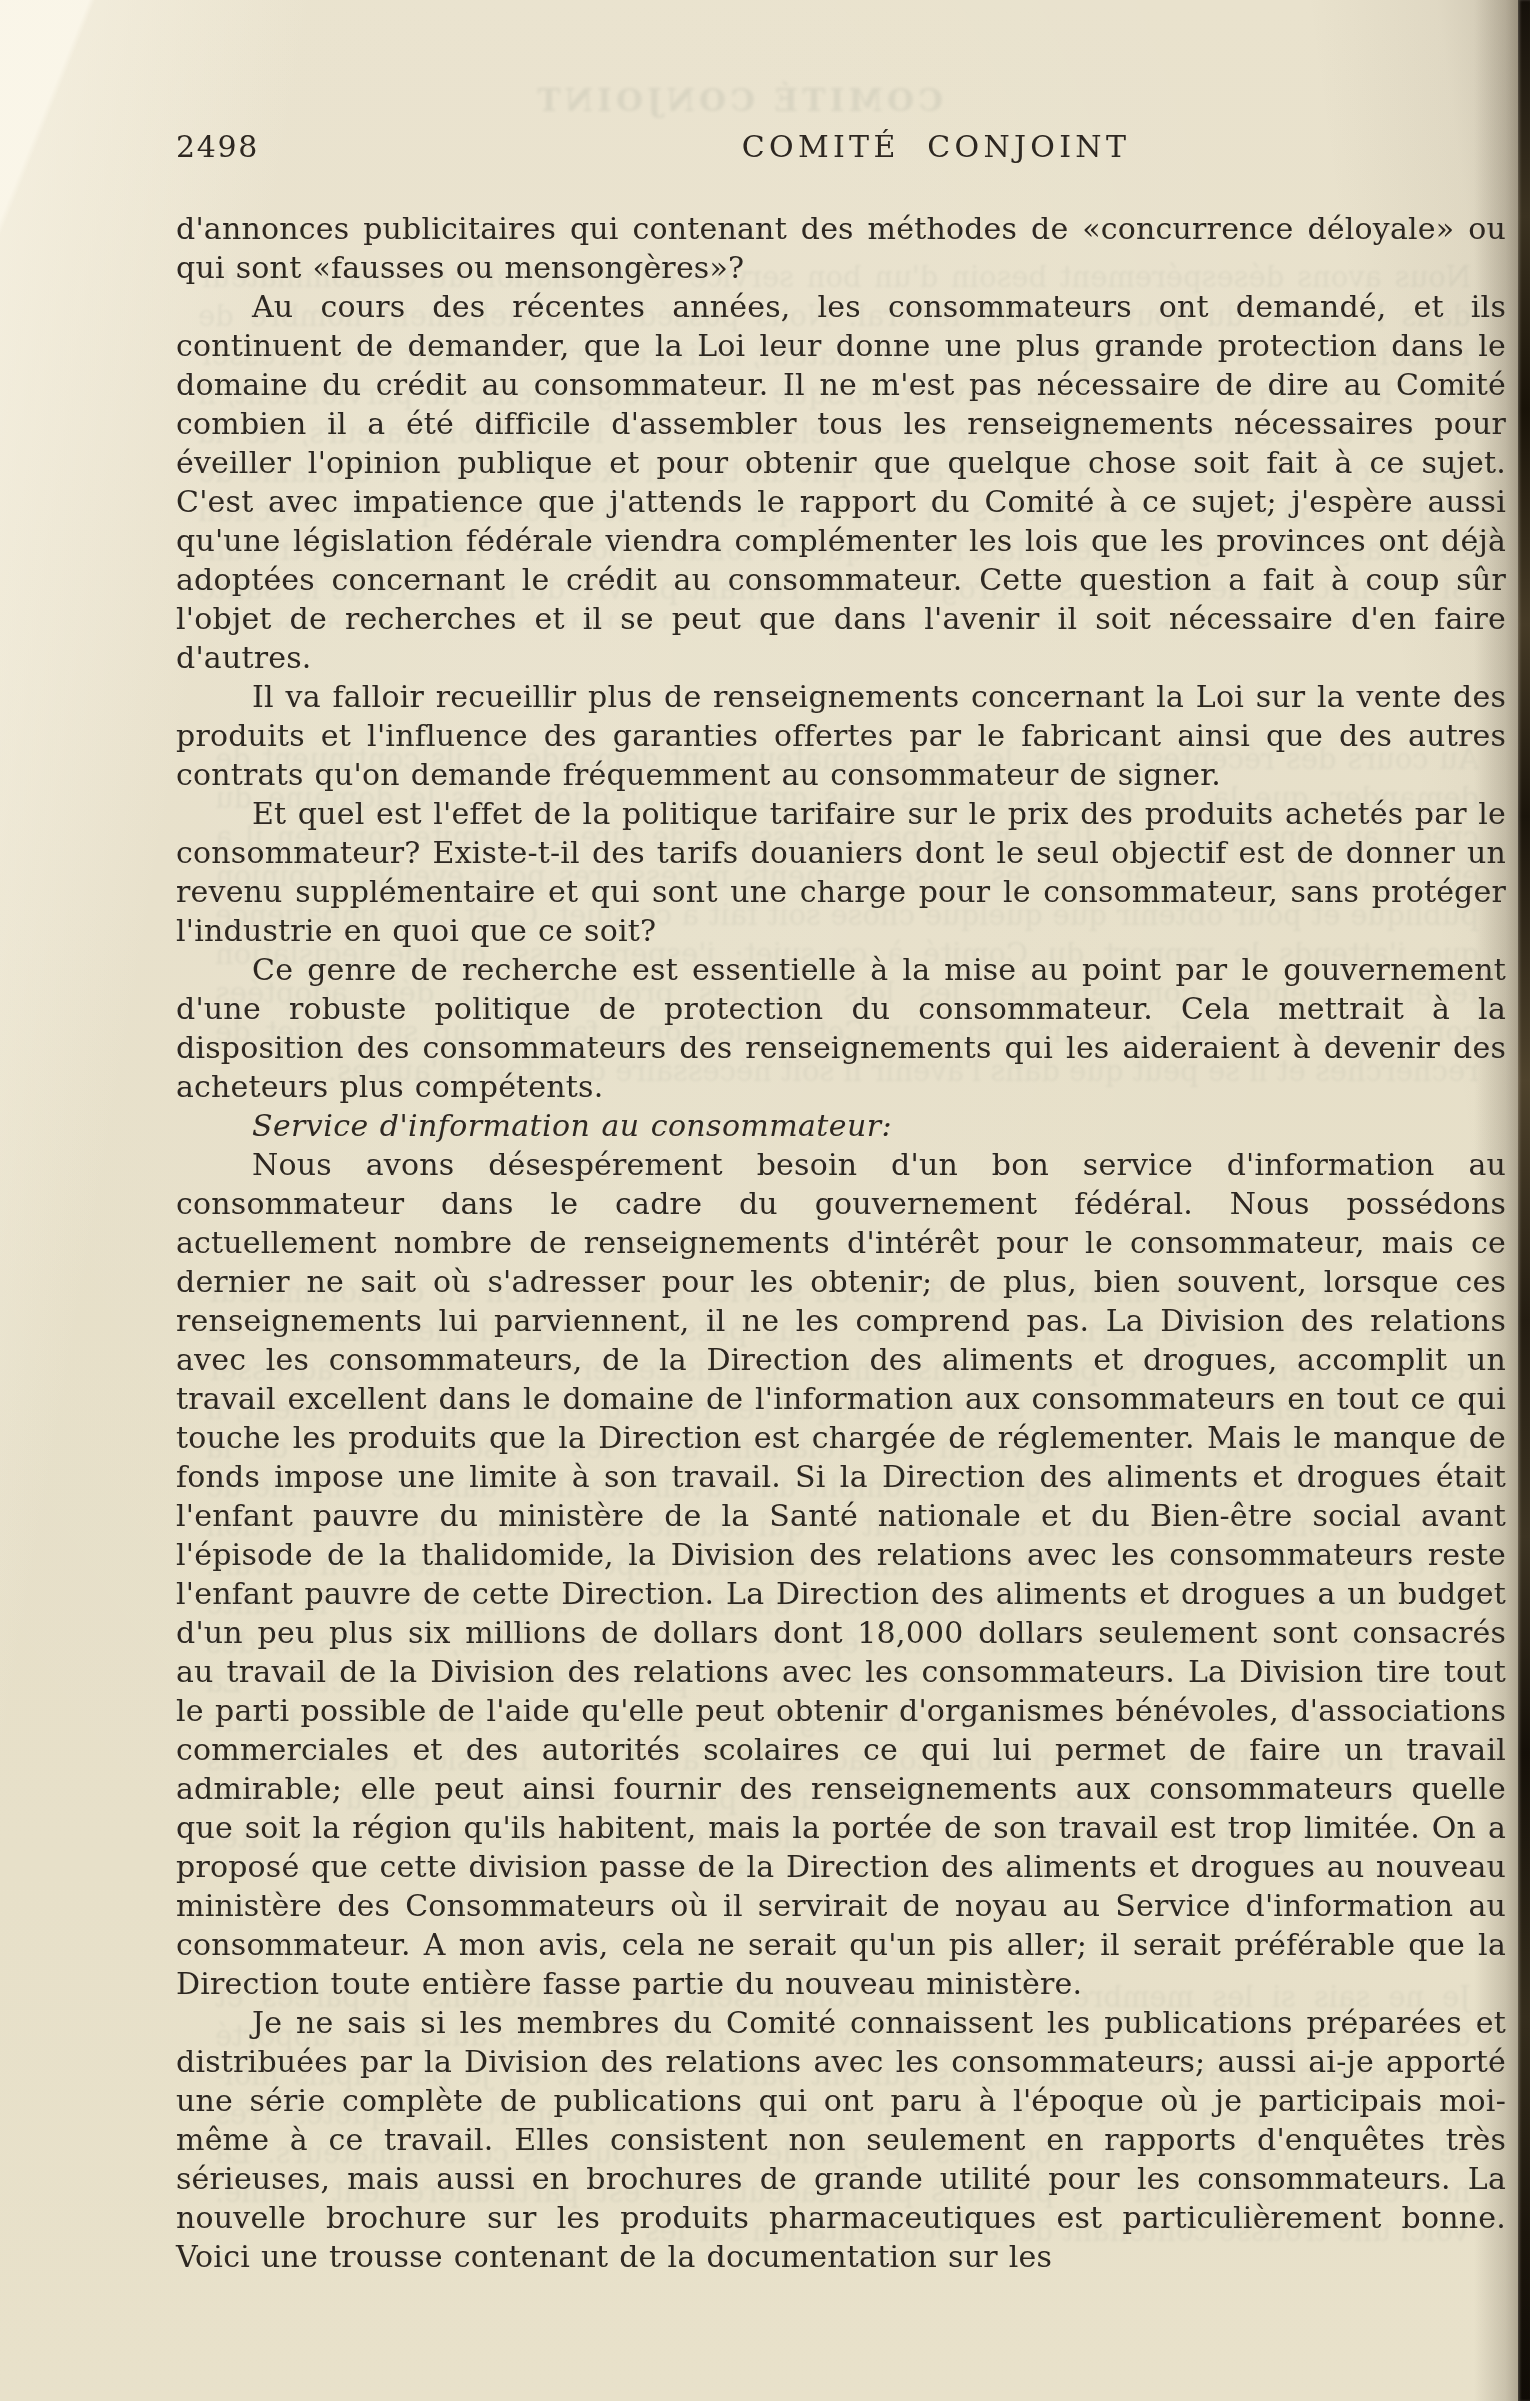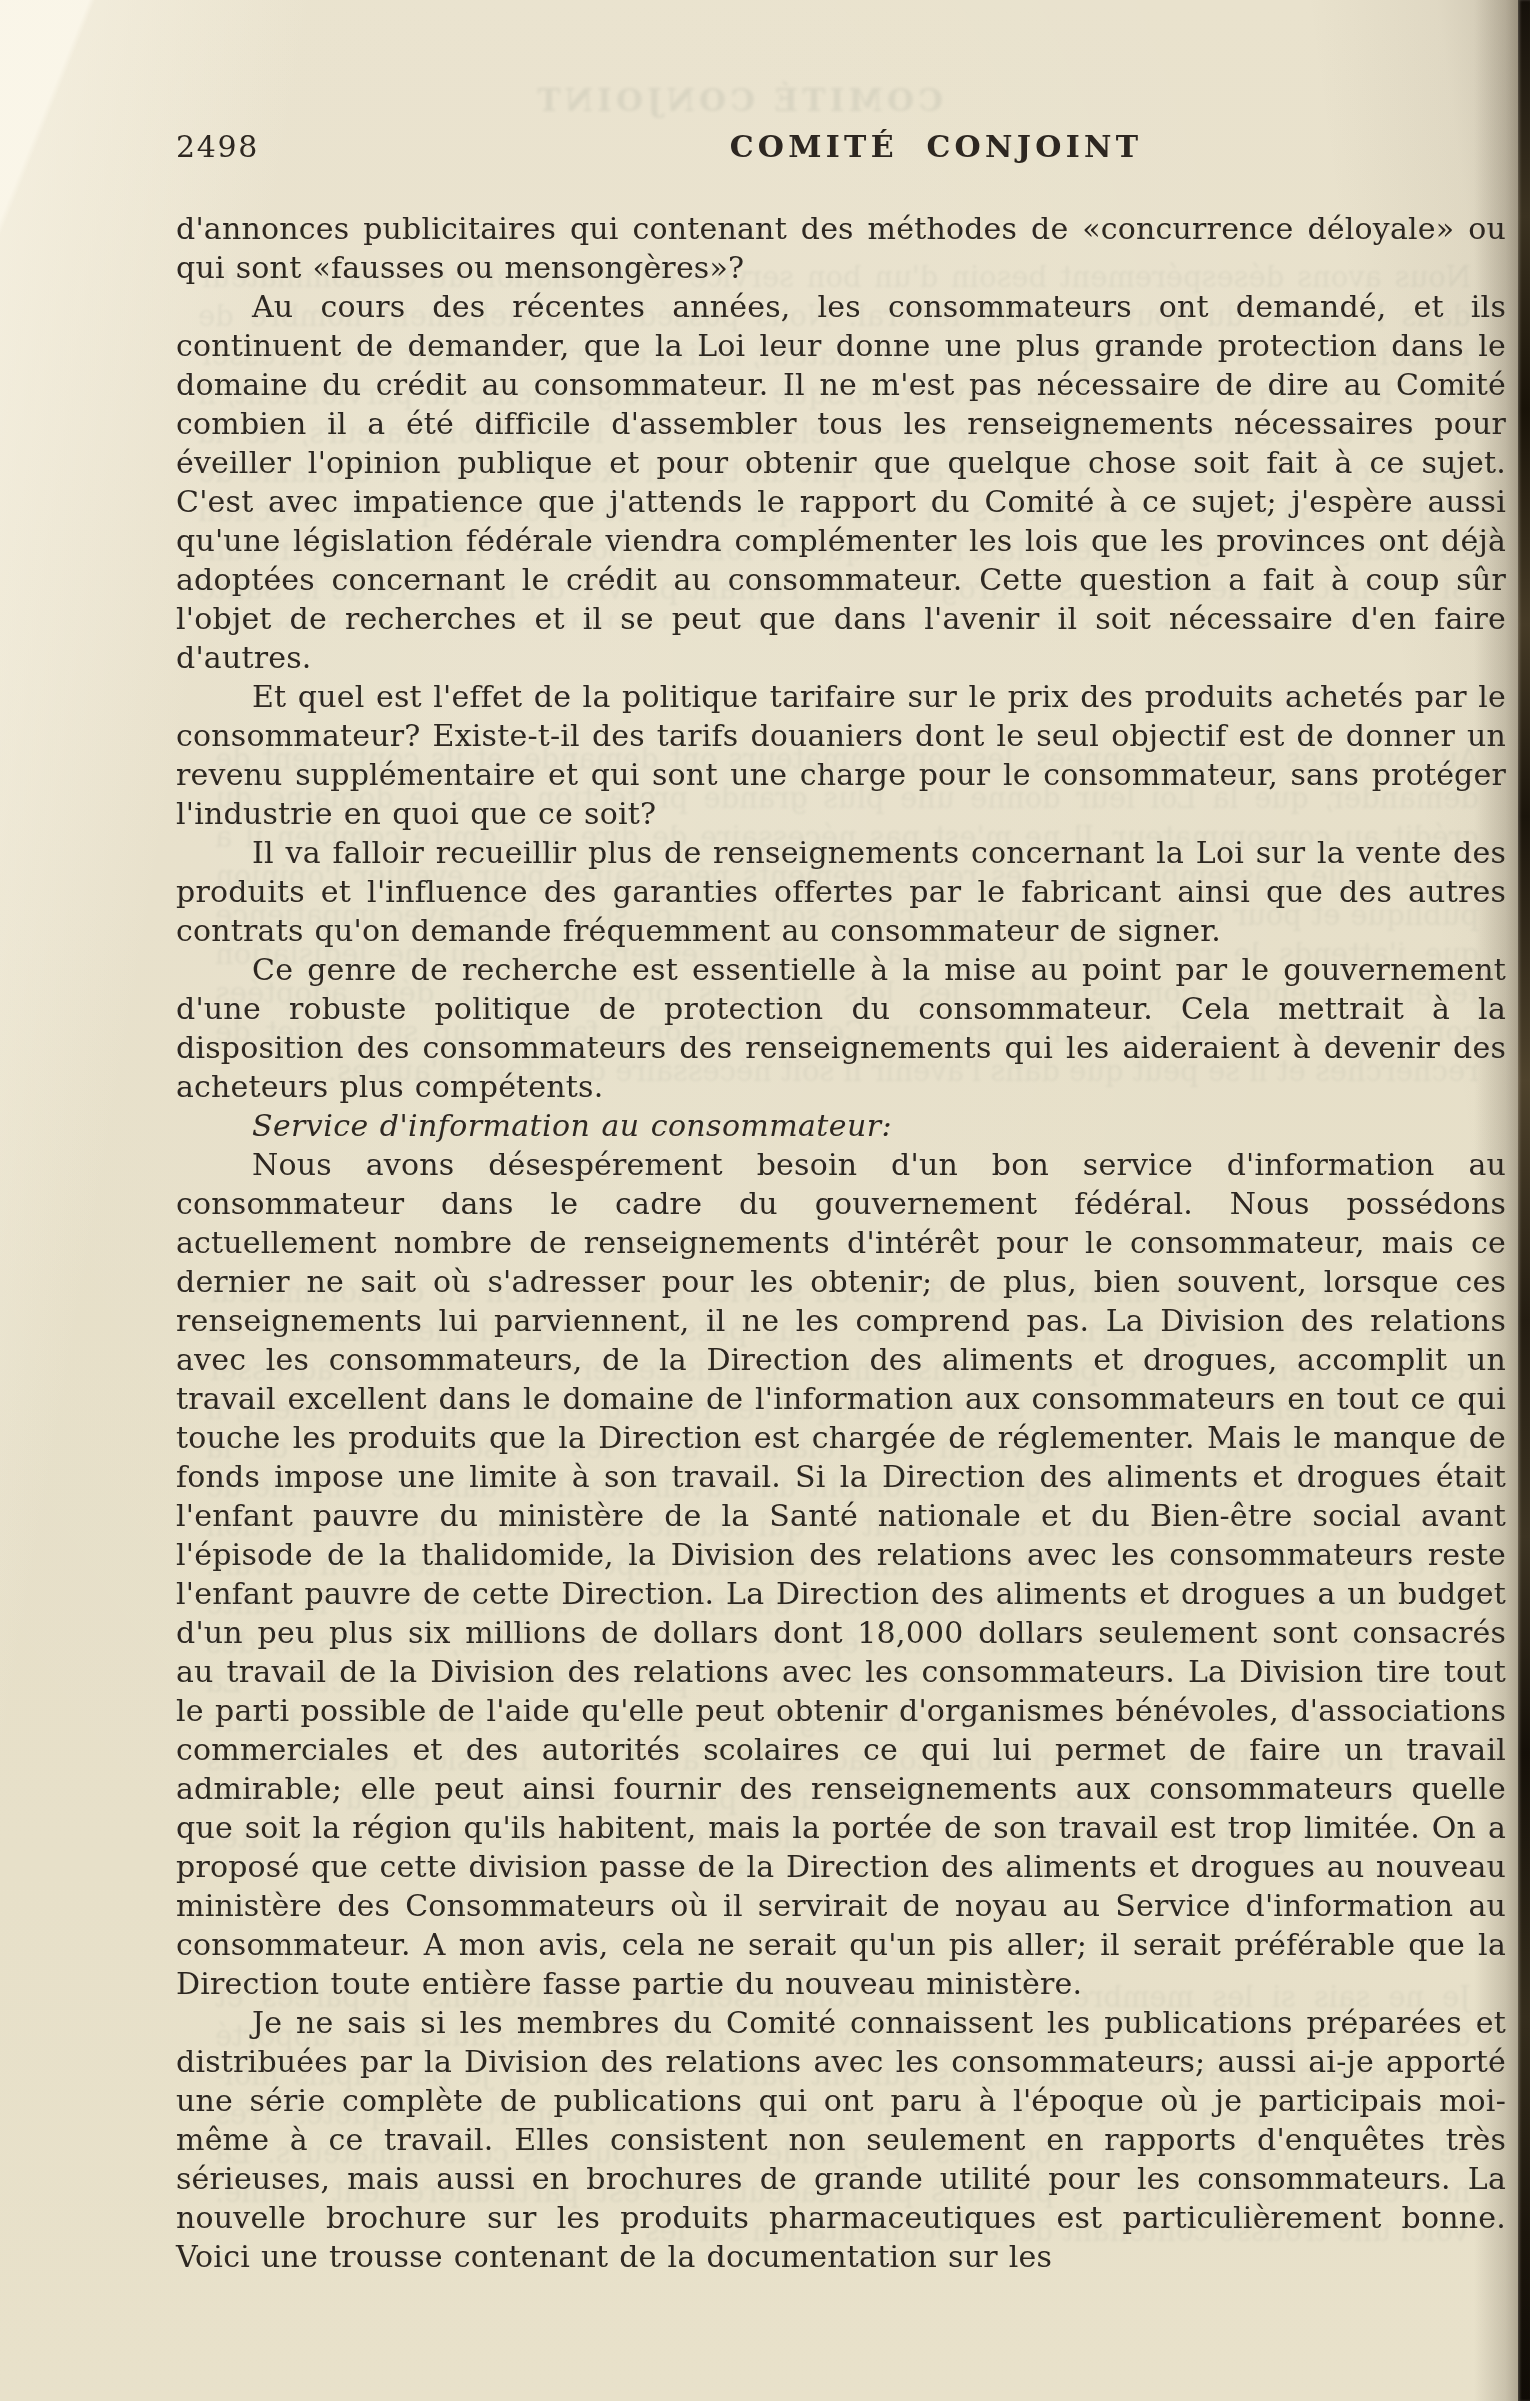--- a/index.html
+++ b/index.html
@@ -32,21 +32,21 @@
   }
   .text-block {
     position:absolute; left:176px; top:127px; width:1330px;
     color:#2d2721; font-size:30px; line-height:39px;
     text-align:justify; letter-spacing:0.2px; word-spacing:1.3px;
     z-index:2;
   }
   .page-head { display:flex; align-items:baseline; margin-bottom:43px; }
   .page-number { width:224px; font-size:30px; letter-spacing:1.7px; }
   .running-title {
-    flex:1; text-align:center; font-weight:bold;
+    flex:1; text-align:center; font-weight:normal;
     letter-spacing:4.3px; word-spacing:13.8px; font-size:30px;
     transform:translateX(-17px);
   }
   .body-copy p { margin:0; text-indent:76px; }
   .body-copy p.continuation { text-indent:0; }
   .section-heading {
     font-style:italic; text-indent:0; margin:22.4px 0 4.3px 0;
     letter-spacing:0.4px;
   }
   .ghost {
@@ -75,22 +75,22 @@
 
 <div class="text-block">
   <div class="page-head">
     <span class="page-number">2498</span>
     <span class="running-title">COMITÉ CONJOINT</span>
   </div>
 
   <div class="body-copy">
     <p class="continuation">d'annonces publicitaires qui contenant des méthodes de «concurrence déloyale» ou qui sont «fausses ou mensongères»?</p>
     <p>Au cours des récentes années, les consommateurs ont demandé, et ils continuent de demander, que la Loi leur donne une plus grande protection dans le domaine du crédit au consommateur. Il ne m'est pas nécessaire de dire au Comité combien il a été difficile d'assembler tous les renseignements nécessaires pour éveiller l'opinion publique et pour obtenir que quelque chose soit fait à ce sujet. C'est avec impatience que j'attends le rapport du Comité à ce sujet; j'espère aussi qu'une législation fédérale viendra complémenter les lois que les provinces ont déjà adoptées concernant le crédit au consommateur. Cette question a fait à coup sûr l'objet de recherches et il se peut que dans l'avenir il soit nécessaire d'en faire d'autres.</p>
+    <p>Il va falloir recueillir plus de renseignements concernant la Loi sur la vente des produits et l'influence des garanties offertes par le fabricant ainsi que des autres contrats qu'on demande fréquemment au consommateur de signer.</p>
     <p>Et quel est l'effet de la politique tarifaire sur le prix des produits achetés par le consommateur? Existe-t-il des tarifs douaniers dont le seul objectif est de donner un revenu supplémentaire et qui sont une charge pour le consommateur, sans protéger l'industrie en quoi que ce soit?</p>
-    <p>Il va falloir recueillir plus de renseignements concernant la Loi sur la vente des produits et l'influence des garanties offertes par le fabricant ainsi que des autres contrats qu'on demande fréquemment au consommateur de signer.</p>
     <p>Ce genre de recherche est essentielle à la mise au point par le gouvernement d'une robuste politique de protection du consommateur. Cela mettrait à la disposition des consommateurs des renseignements qui les aideraient à devenir des acheteurs plus compétents.</p>
     <p class="section-heading">Service d'information au consommateur:</p>
     <p>Nous avons désespérement besoin d'un bon service d'information au consommateur dans le cadre du gouvernement fédéral. Nous possédons actuellement nombre de renseignements d'intérêt pour le consommateur, mais ce dernier ne sait où s'adresser pour les obtenir; de plus, bien souvent, lorsque ces renseignements lui parviennent, il ne les comprend pas. La Division des relations avec les consommateurs, de la Direction des aliments et drogues, accomplit un travail excellent dans le domaine de l'information aux consommateurs en tout ce qui touche les produits que la Direction est chargée de réglementer. Mais le manque de fonds impose une limite à son travail. Si la Direction des aliments et drogues était l'enfant pauvre du ministère de la Santé nationale et du Bien-être social avant l'épisode de la thalidomide, la Division des relations avec les consommateurs reste l'enfant pauvre de cette Direction. La Direction des aliments et drogues a un budget d'un peu plus six millions de dollars dont 18,000 dollars seulement sont consacrés au travail de la Division des relations avec les consommateurs. La Division tire tout le parti possible de l'aide qu'elle peut obtenir d'organismes bénévoles, d'associations commerciales et des autorités scolaires ce qui lui permet de faire un travail admirable; elle peut ainsi fournir des renseignements aux consommateurs quelle que soit la région qu'ils habitent, mais la portée de son travail est trop limitée. On a proposé que cette division passe de la Direction des aliments et drogues au nouveau ministère des Consommateurs où il servirait de noyau au Service d'information au consommateur. A mon avis, cela ne serait qu'un pis aller; il serait préférable que la Direction toute entière fasse partie du nouveau ministère.</p>
     <p>Je ne sais si les membres du Comité connaissent les publications préparées et distribuées par la Division des relations avec les consommateurs; aussi ai-je apporté une série complète de publications qui ont paru à l'époque où je participais moi-même à ce travail. Elles consistent non seulement en rapports d'enquêtes très sérieuses, mais aussi en brochures de grande utilité pour les consommateurs. La nouvelle brochure sur les produits pharmaceutiques est particulièrement bonne. Voici une trousse contenant de la documentation sur les</p>
   </div>
 </div>
 
 <div class="edge-shadow"></div>
 <div class="binding-edge"></div>
 

